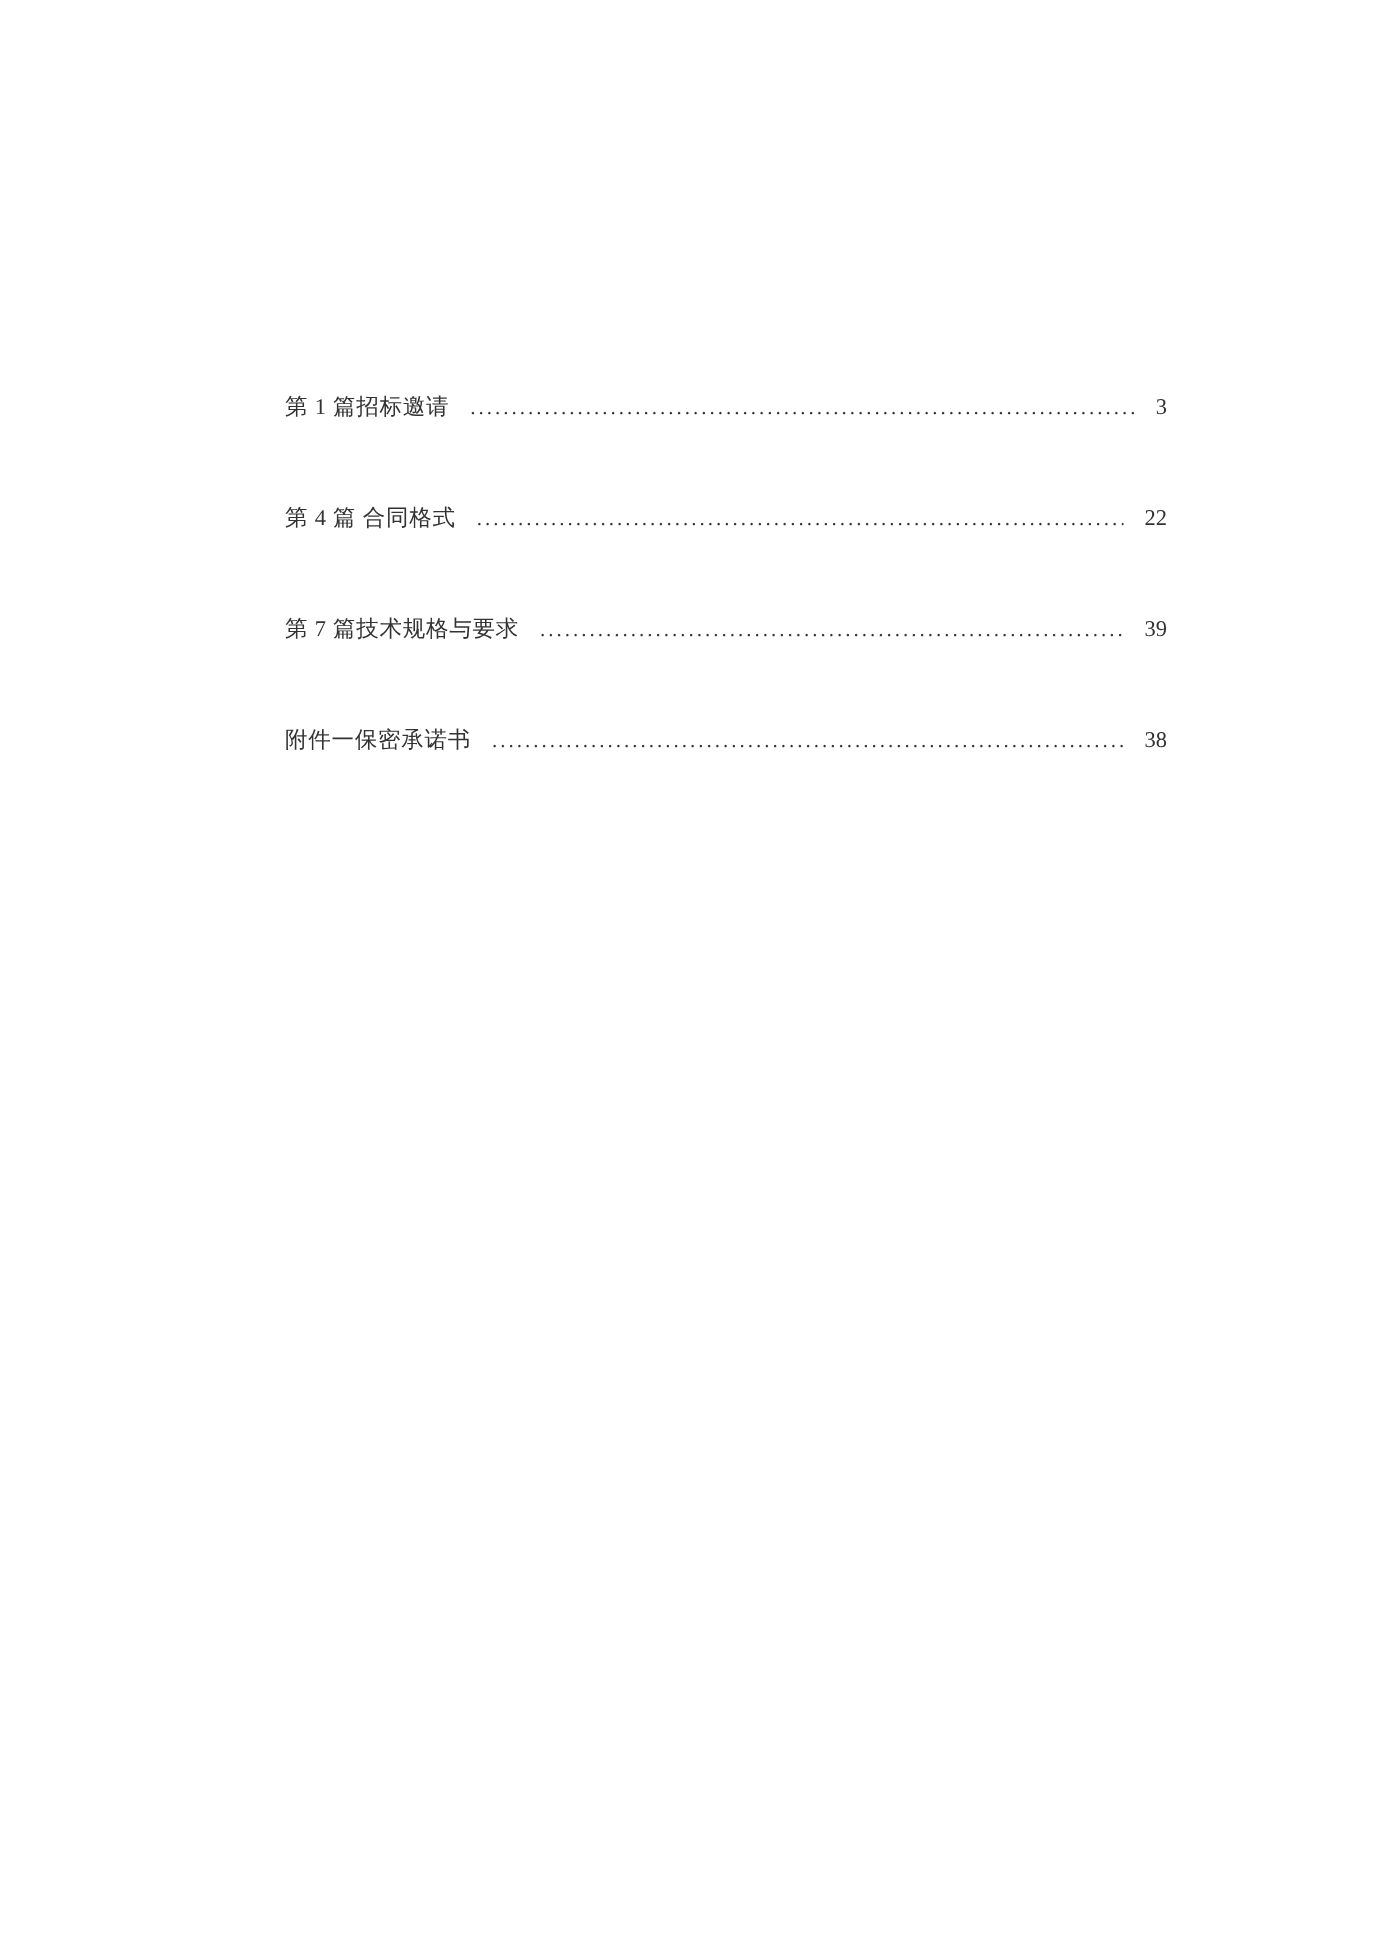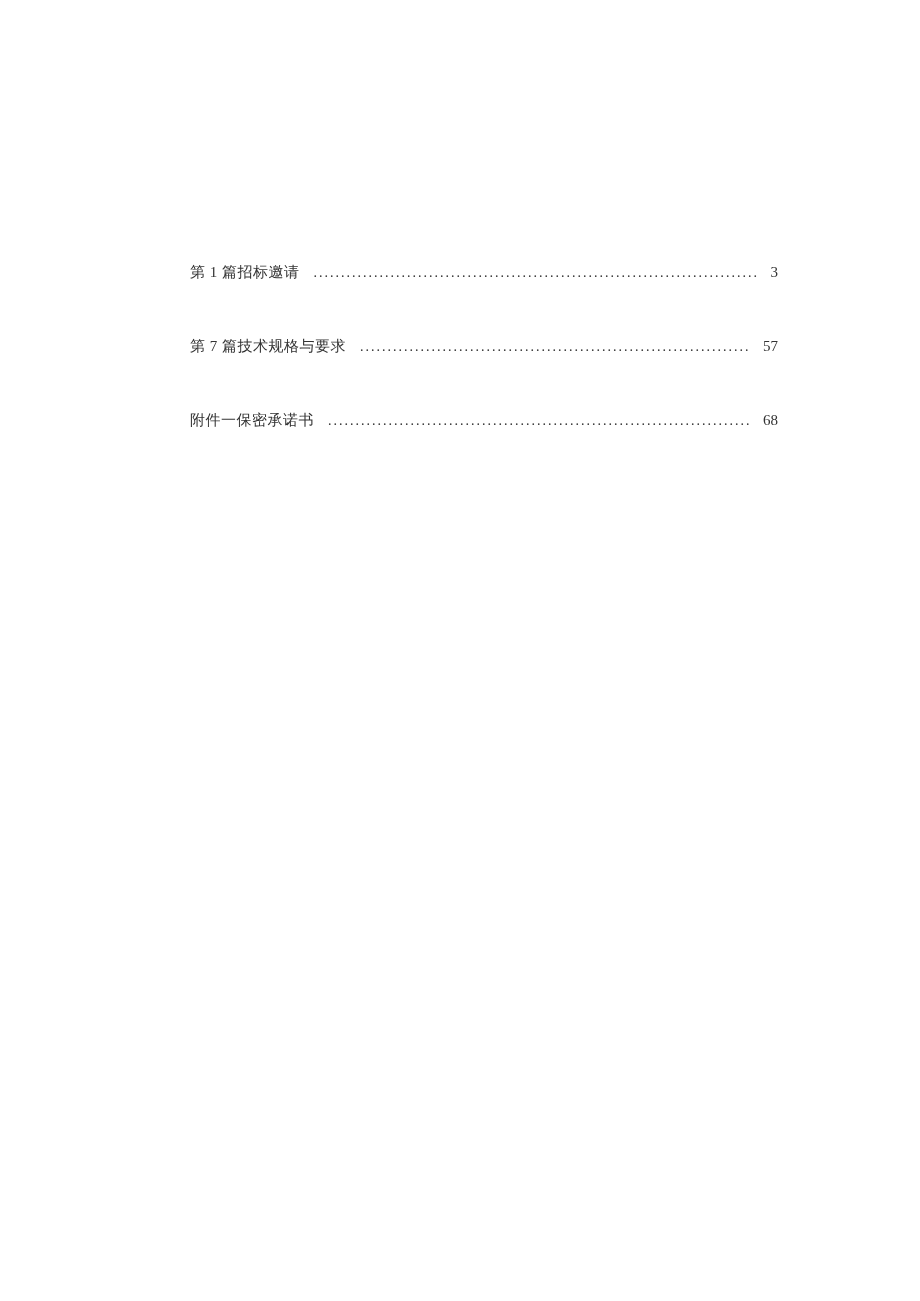--- a/index.html
+++ b/index.html
@@ -47,22 +47,27 @@
 </head>
 <body>
 
 <div class="page">
   <div class="toc-entry">
     <span class="toc-title">第 1 篇招标邀请</span>
     <span class="toc-dots"></span>
     <span class="toc-page">3</span>
   </div>
   <div class="toc-entry">
+    <span class="toc-title">第 4 篇  合同格式</span>
+    <span class="toc-dots"></span>
+    <span class="toc-page">22</span>
+  </div>
+  <div class="toc-entry">
     <span class="toc-title">第 7 篇技术规格与要求</span>
     <span class="toc-dots"></span>
-    <span class="toc-page">57</span>
+    <span class="toc-page">39</span>
   </div>
   <div class="toc-entry">
     <span class="toc-title">附件一保密承诺书</span>
     <span class="toc-dots"></span>
-    <span class="toc-page">68</span>
+    <span class="toc-page">38</span>
   </div>
 </div>
 
 </body></html>

